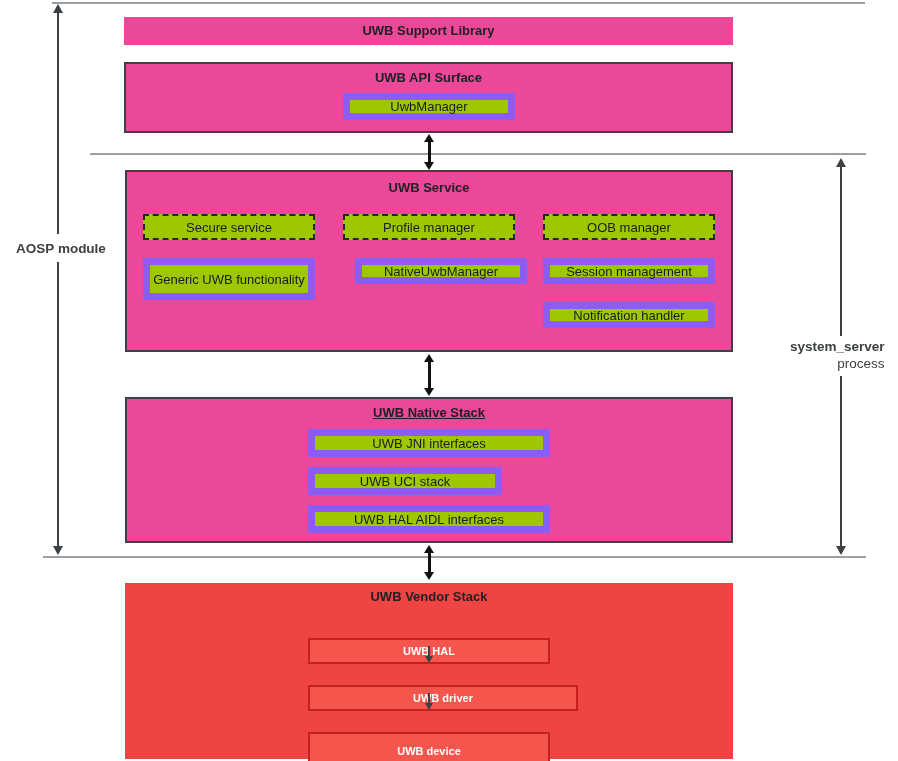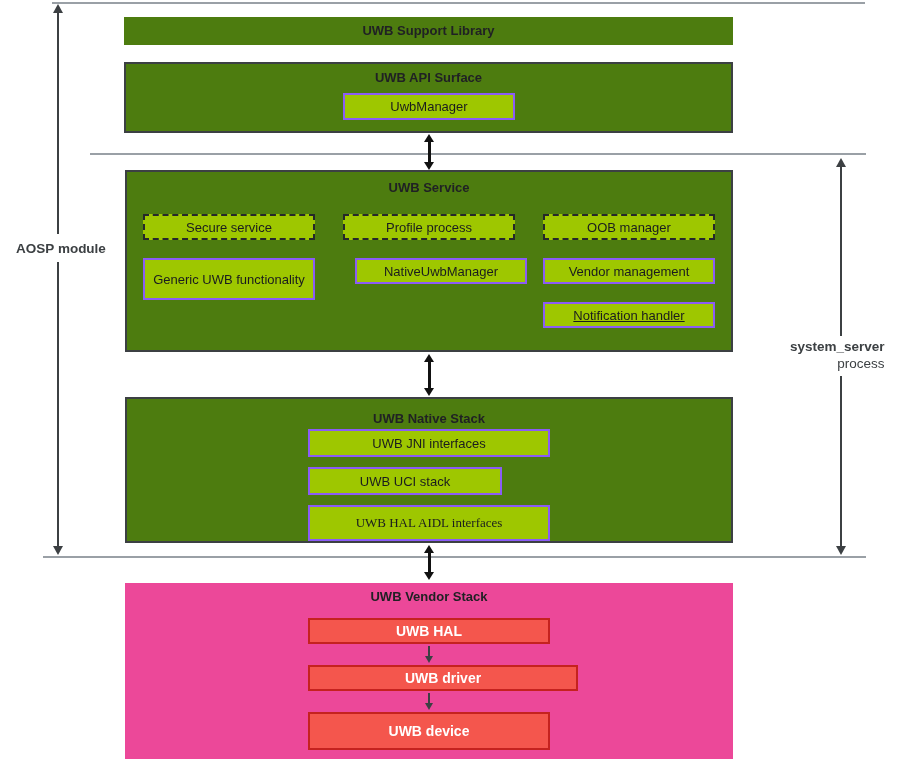--- a/index.html
+++ b/index.html
@@ -2,35 +2,35 @@
 <html><head>
 <meta charset="utf-8">
 <style>
   html,body{margin:0;padding:0;background:#ffffff;}
   .canvas{
     position:relative;width:898px;height:761px;background:#ffffff;
     font-family:"Liberation Sans",sans-serif;color:#202124;overflow:hidden;
   }
   .hline{position:absolute;height:2px;background:#9AA0A6;}
   .layer{position:absolute;box-sizing:border-box;}
-  .cyan{background:#4d7c0f;}
+  .cyan{background:#ec4899;}
   .bordered{border:2px solid #3C4043;}
-  .purple{background:#ec4899;padding-left:16px;}
+  .purple{background:#ef4444;padding-left:16px;}
   .layer-title{
     position:absolute;left:0;right:0;text-align:center;
     font-size:13px;font-weight:bold;color:#202124;
   }
   .module{
     position:absolute;box-sizing:border-box;display:flex;align-items:center;justify-content:center;
-    background:#9EC700;border:2px solid #8b5cf6;font-size:13px;color:#1A1C1E;text-align:center;
+    background:#9EC700;border:7px solid #8b5cf6;font-size:13px;color:#1A1C1E;text-align:center;
   }
   .module.dashed{border:2px dashed #25282A;}
   .redmodule{
     position:absolute;box-sizing:border-box;display:flex;align-items:center;justify-content:center;
-    background:#F4564D;border:2px solid #C5221F;font-size:14px;font-weight:bold;color:#ffffff;text-align:center;
+    background:#F4564D;border:2px solid #C5221F;font-size:11px;font-weight:bold;color:#ffffff;text-align:center;margin-top:20px;
   }
   
   .varrow{position:absolute;width:12px;display:flex;flex-direction:column;align-items:center;}
   .varrow .head-up{width:0;height:0;border-left:5px solid transparent;border-right:5px solid transparent;border-bottom:8px solid #111111;}
   .varrow .head-down{width:0;height:0;border-left:5px solid transparent;border-right:5px solid transparent;border-top:8px solid #111111;}
   .varrow .shaft{width:3px;flex:1;background:#111111;}
   
   .span-seg{position:absolute;width:2px;background:#3C4043;}
   .span-head-up{position:absolute;width:0;height:0;border-left:5px solid transparent;border-right:5px solid transparent;border-bottom:9px solid #3C4043;}
   .span-head-down{position:absolute;width:0;height:0;border-left:5px solid transparent;border-right:5px solid transparent;border-top:9px solid #3C4043;}
@@ -76,39 +76,39 @@
 
   <div class="varrow" style="left:423px;top:134px;height:36px;">
     <div class="head-up"></div>
       <div class="shaft"></div>
       <div class="head-down"></div>
   </div>
 
   <div class="layer cyan bordered" style="left:125px;top:170px;width:608px;height:182px;">
     <div class="layer-title" style="top:8px;">UWB Service</div>
     <div class="module dashed" style="left:16px;top:42px;width:172px;height:26px;">Secure service</div>
-    <div class="module dashed" style="left:216px;top:42px;width:172px;height:26px;">Profile process</div>
+    <div class="module dashed" style="left:216px;top:42px;width:172px;height:26px;">Profile manager</div>
     <div class="module dashed" style="left:416px;top:42px;width:172px;height:26px;">OOB manager</div>
     <div class="module" style="left:16px;top:86px;width:172px;height:42px;">Generic UWB functionality</div>
     <div class="module" style="left:216px;top:86px;width:172px;height:26px;margin-left:12px;">NativeUwbManager</div>
-    <div class="module" style="left:416px;top:86px;width:172px;height:26px;">Vendor management</div>
-    <div class="module" style="left:416px;top:130px;width:172px;height:26px;text-decoration:underline;">Notification handler</div>
+    <div class="module" style="left:416px;top:86px;width:172px;height:26px;">Session management</div>
+    <div class="module" style="left:416px;top:130px;width:172px;height:26px;">Notification handler</div>
   </div>
 
   <div class="varrow" style="left:423px;top:354px;height:42px;">
     <div class="head-up"></div>
       <div class="shaft"></div>
       <div class="head-down"></div>
   </div>
 
   <div class="layer cyan bordered" style="left:125px;top:397px;width:608px;height:146px;">
-    <div class="layer-title" style="top:12px;">UWB Native Stack</div>
+    <div class="layer-title" style="top:6px;text-decoration:underline;">UWB Native Stack</div>
     <div class="module" style="left:181px;top:30px;width:242px;height:28px;">UWB JNI interfaces</div>
     <div class="module" style="left:181px;top:68px;width:194px;height:28px;">UWB UCI stack</div>
-    <div class="module" style="left:181px;top:106px;width:242px;height:36px;font-family:Liberation Serif, serif;">UWB HAL AIDL interfaces</div>
+    <div class="module" style="left:181px;top:106px;width:242px;height:28px;">UWB HAL AIDL interfaces</div>
   </div>
 
   <div class="varrow" style="left:423px;top:545px;height:35px;">
     <div class="head-up"></div>
       <div class="shaft"></div>
       <div class="head-down"></div>
   </div>
 
   <div class="layer purple" style="left:125px;top:583px;width:608px;height:176px;">
     <div class="layer-title" style="top:6px;">UWB Vendor Stack</div>

